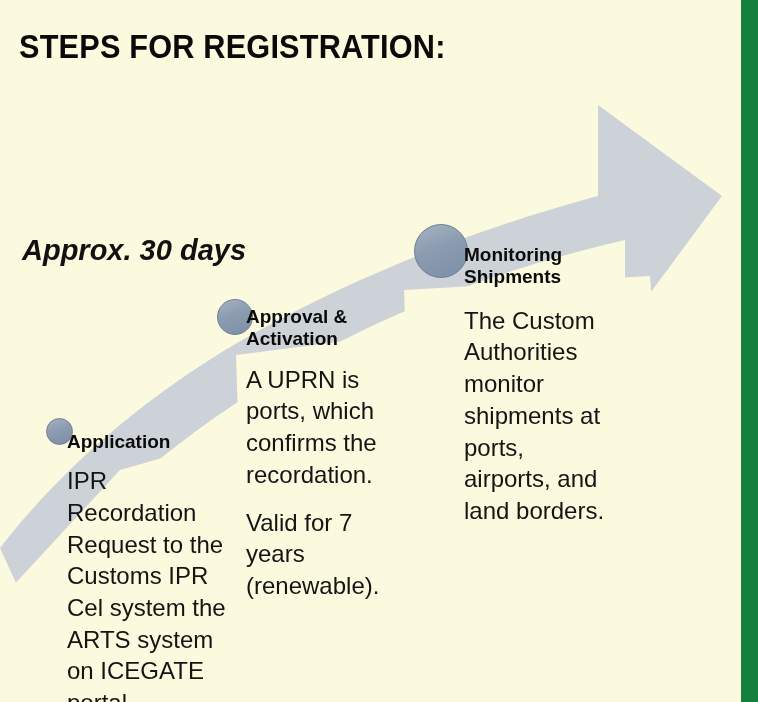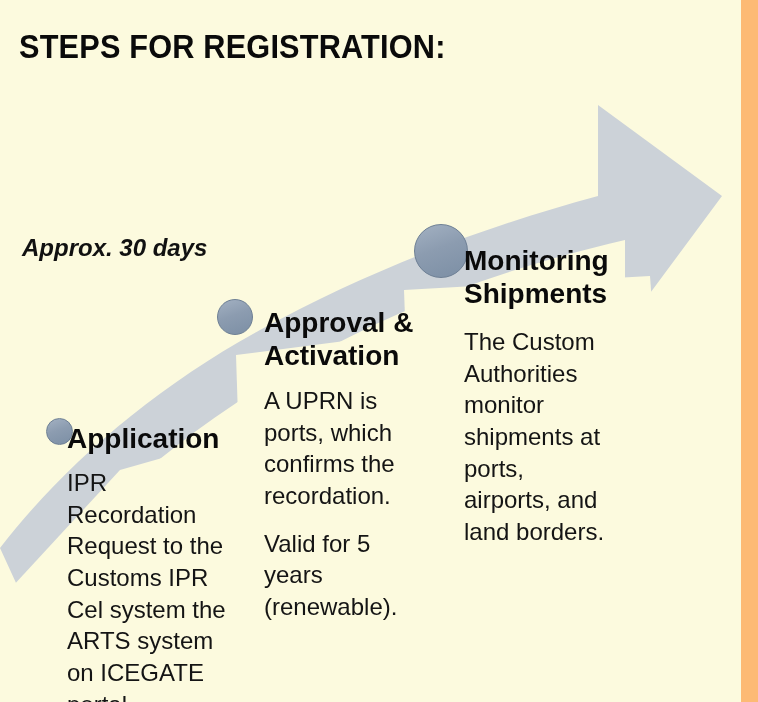--- a/index.html
+++ b/index.html
@@ -5,21 +5,21 @@
 <style>
   html, body {
     margin: 0;
     padding: 0;
     background: #ffffff;
   }
   #page {
     position: relative;
     width: 758px;
     height: 702px;
-    background: #fdba74;
+    background: #15803d;
     overflow: hidden;
     font-family: "Liberation Sans", sans-serif;
   }
   
   #canvas {
     position: absolute;
     left: 0;
     top: 0;
     width: 741px;
     height: 702px;
@@ -49,50 +49,50 @@
     transform-origin: left center;
   }
   
   #approx {
     position: absolute;
     left: 22px;
     top: 234px;
     font-family: "Liberation Sans", sans-serif;
     font-weight: bold;
     font-style: italic;
-    font-size: 24px;
+    font-size: 29px;
     color: #111111;
     white-space: nowrap;
   }
   
   .step {
     position: absolute;
   }
   .step-heading {
     font-family: "Liberation Sans", sans-serif;
     font-weight: bold;
-    font-size: 28px;
+    font-size: 19px;
     line-height: 1.18;
     color: #0a0a0a;
     margin: 0 0 10px 0;
   }
   .step-para {
     font-family: "Liberation Sans", sans-serif;
     font-size: 24px;
     line-height: 1.32;
     color: #141414;
     margin: 0 0 16px 0;
   }
   .step-para:last-child { margin-bottom: 0; }
 
   #step-1 { left: 67px; top: 422px; width: 168px; }
-  #step-2 { left: 264px; top: 306px; width: 150px; }
+  #step-2 { left: 246px; top: 306px; width: 150px; }
   #step-3 { left: 464px; top: 244px; width: 152px; }
 
-  #step-1 .step-heading { margin-bottom: 12px; }
+  #step-1 .step-heading { margin-bottom: 12px; margin-top: 9px; }
   #step-2 .step-heading { margin-bottom: 13px; }
   #step-3 .step-heading { margin-bottom: 16px; }
 
   
   .marker {
     position: absolute;
     border-radius: 50%;
     background: linear-gradient(160deg, #a3b1c2 0%, #8c9cb0 45%, #7c8fa5 100%);
     box-shadow: inset 0 0 0 1px #6f8griffin;
     border: 1px solid #6d7f94;
@@ -138,21 +138,21 @@
   <div class="marker" id="marker-3"></div>
 
   <div class="step" id="step-1">
     <div class="step-heading">Application</div>
     <p class="step-para">IPR Recordation Request to the Customs IPR Cel system the ARTS system on ICEGATE portal.</p>
   </div>
 
   <div class="step" id="step-2">
     <div class="step-heading">Approval &amp; Activation</div>
     <p class="step-para">A UPRN is ports, which confirms the recordation.</p>
-    <p class="step-para">Valid for 5 years (renewable).</p>
+    <p class="step-para">Valid for 7 years (renewable).</p>
   </div>
 
   <div class="step" id="step-3">
     <div class="step-heading">Monitoring Shipments</div>
     <p class="step-para">The Custom Authorities monitor shipments at ports, airports, and land borders.</p>
   </div>
 
 </div>
 
 </body></html>

